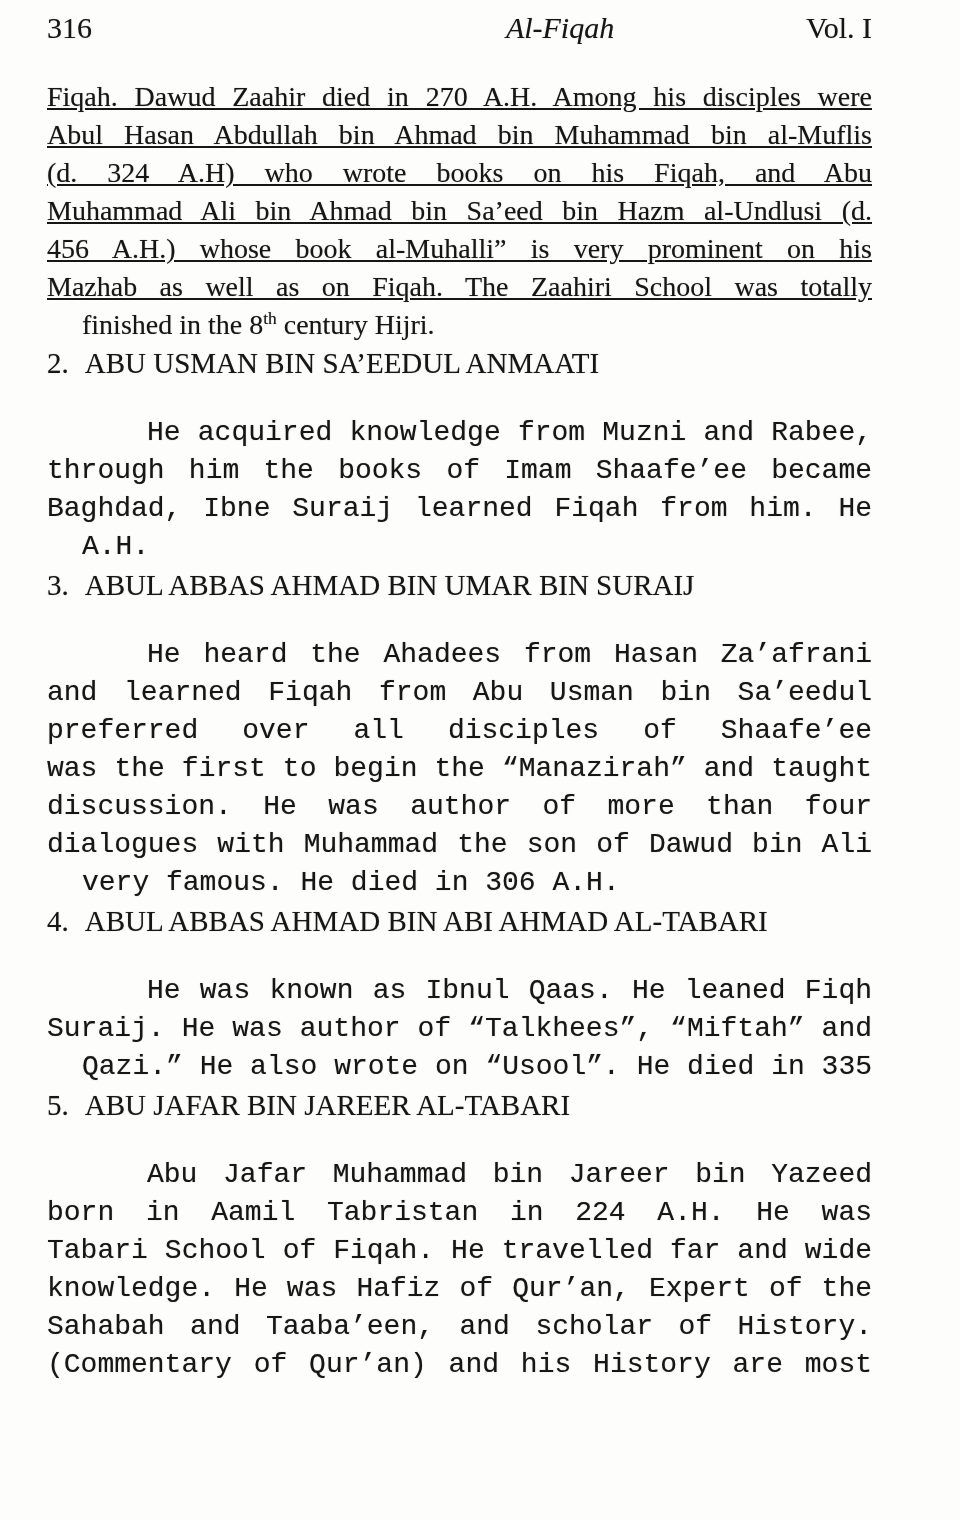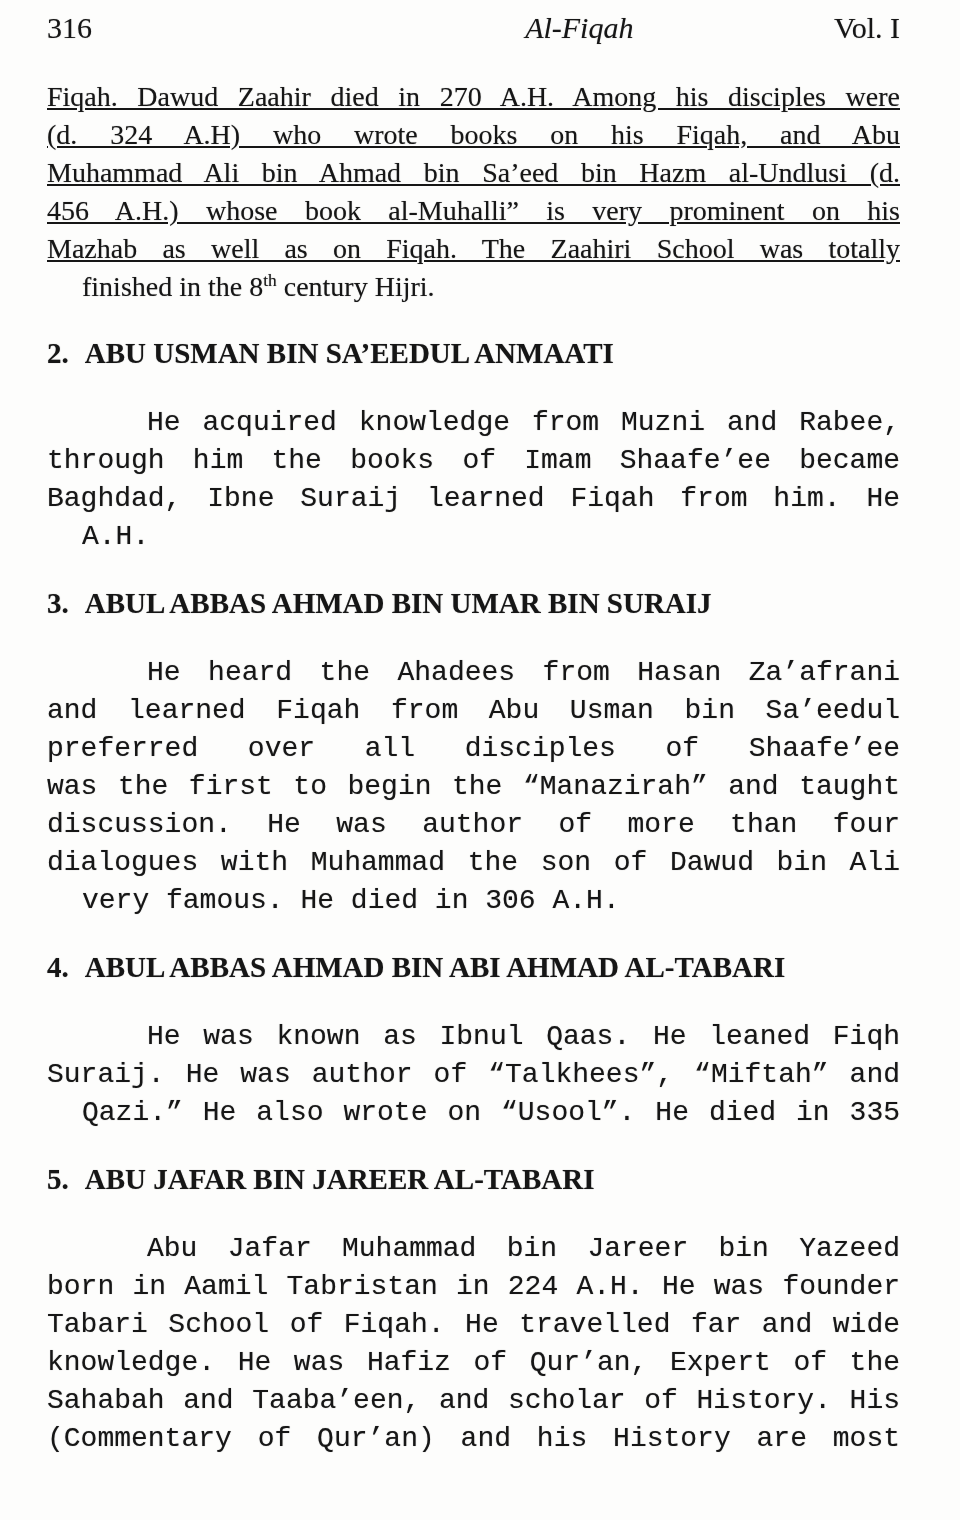--- a/index.html
+++ b/index.html
@@ -7,21 +7,21 @@
     padding: 0;
     background: #e8e8e8;
   }
   .page {
     position: relative;
     width: 960px;
     height: 1520px;
     margin: 0 auto;
     background: #fdfdfc;
     box-sizing: border-box;
-    padding: 8px 60px 0 47px;
+    padding: 8px 88px 0 47px;
     font-family: "Liberation Serif", "DejaVu Serif", serif;
     color: #161616;
     overflow: hidden;
     text-shadow: 0 0 1px rgba(30,30,30,0.45);
   }
   .page-header {
     display: flex;
     align-items: baseline;
     font-size: 30px;
     line-height: 40px;
@@ -44,24 +44,23 @@
   }
   .para .line.last {
     text-align-last: left;
     margin-left: 35px;
   }
   .para .line.indent {
     padding-left: 100px;
   }
   #p1 { margin-top: 30px; text-decoration: underline; }
   .section-heading {
-    margin-top: 28px;
     font-size: 29px;
     line-height: 38px;
-    font-weight: bold;
+    font-weight: normal;
     white-space: nowrap;
   }
   .section-heading .sec-num {
     display: inline-block;
     margin-right: 16px;
   }
   .para.body-para { margin-top: 32px; font-family: Liberation Mono, monospace; }
   sup.sup {
     font-size: 0.62em;
     vertical-align: super;
@@ -74,20 +73,21 @@
 <div class="page">
 
   <div class="page-header">
     <span class="h-left">316</span>
     <span class="h-center">Al-Fiqah</span>
     <span class="h-right">Vol. I</span>
   </div>
 
   <div id="p1" class="para">
       <div class="line">Fiqah. Dawud Zaahir died in 270 A.H. Among his disciples were</div>
+      <div class="line">Abul Hasan Abdullah bin Ahmad bin Muhammad bin al-Muflis</div>
       <div class="line">(d. 324 A.H) who wrote books on his Fiqah, and Abu</div>
       <div class="line">Muhammad Ali bin Ahmad bin Sa’eed bin Hazm al-Undlusi (d.</div>
       <div class="line">456 A.H.) whose book al-Muhalli” is very prominent on his</div>
       <div class="line">Mazhab as well as on Fiqah. The Zaahiri School was totally</div>
     </div>
   <div class="para">
     <div class="line last"><span>finished in the 8</span><sup class="sup">th</sup><span> century Hijri.</span></div>
   </div>
 
   <div class="section-heading">

